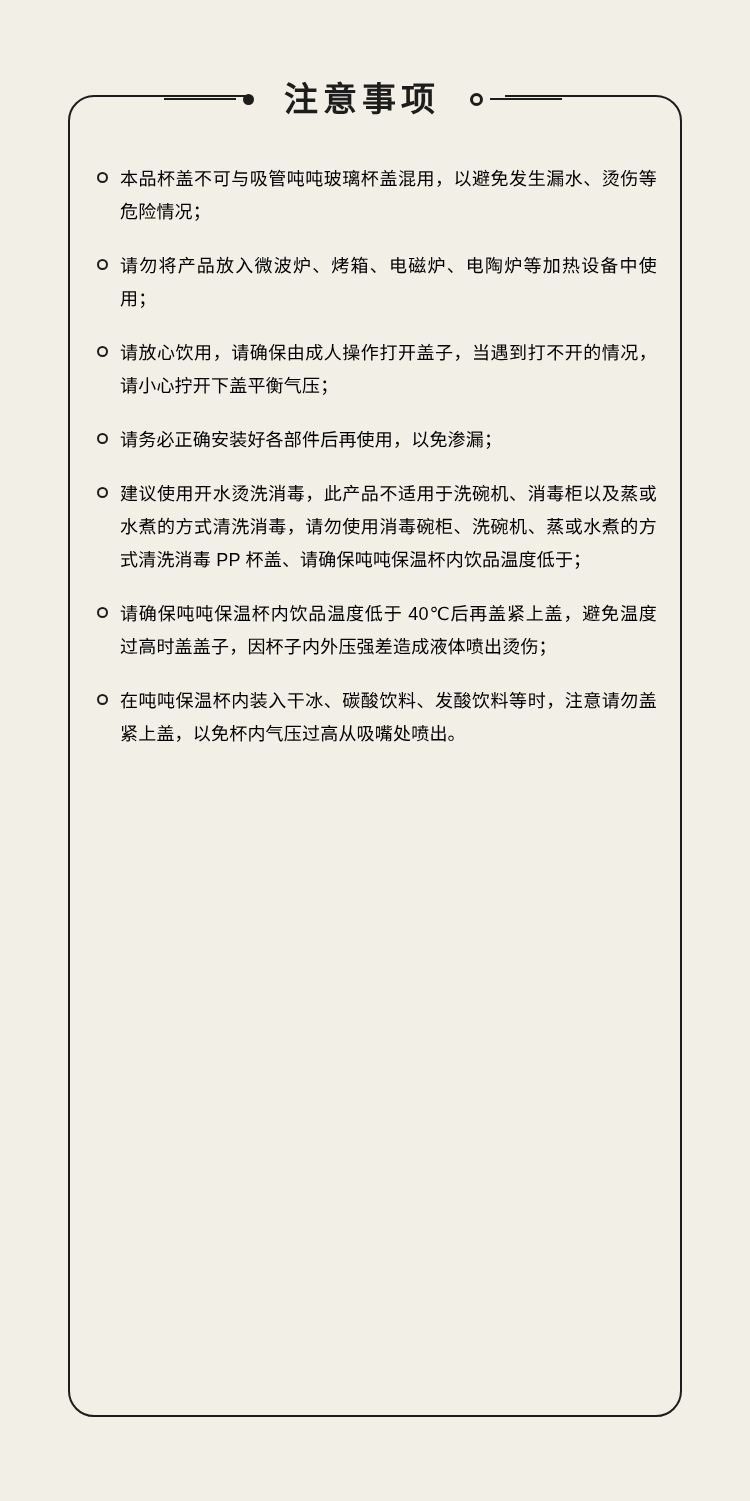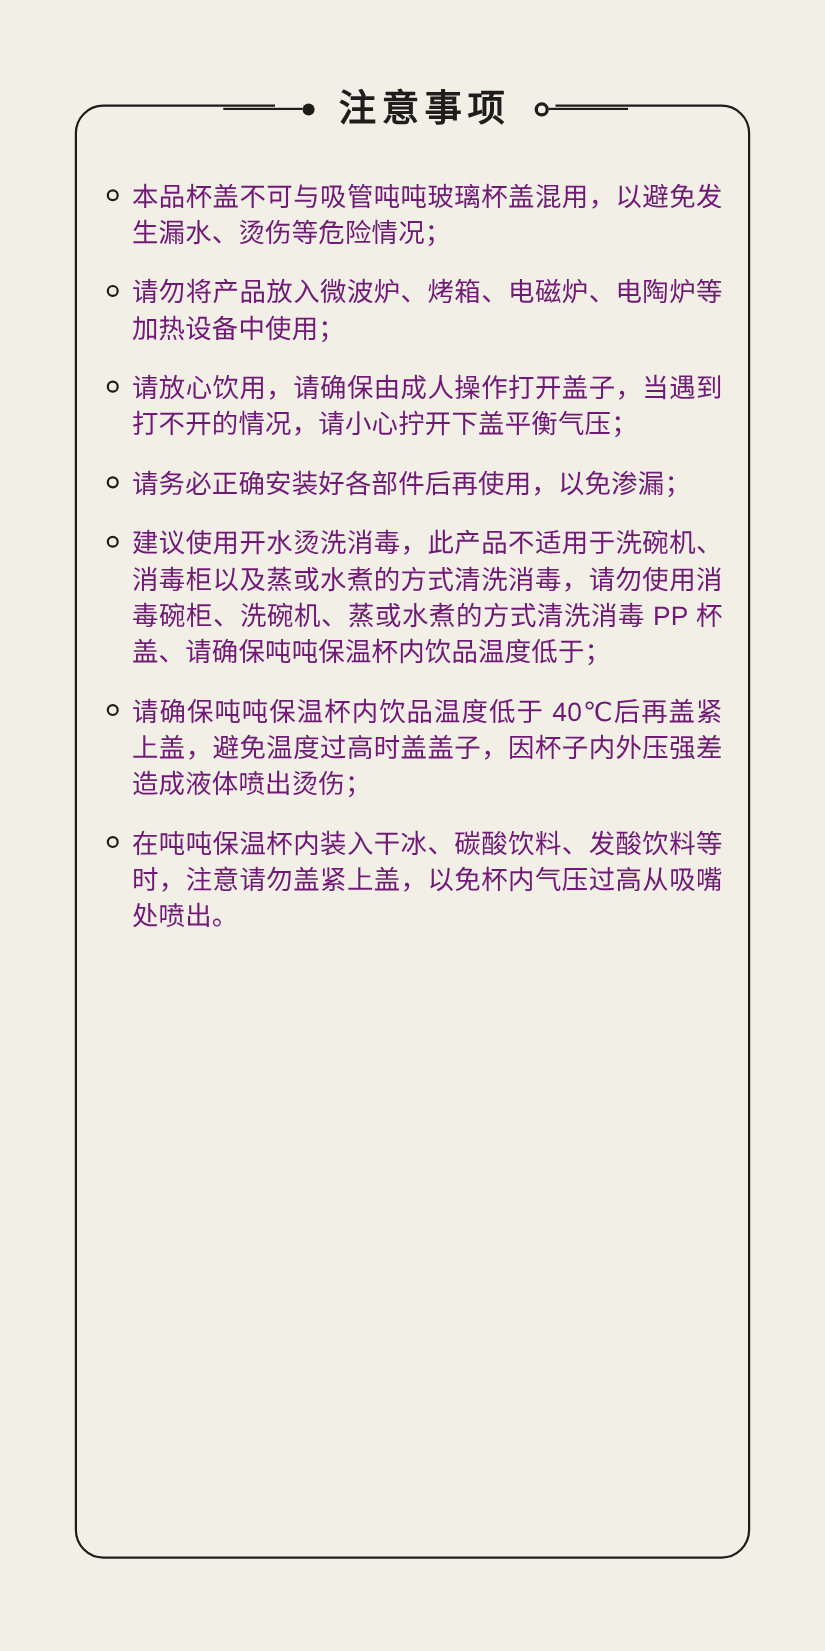--- a/index.html
+++ b/index.html
@@ -40,27 +40,27 @@
     left: 250px;
     top: 78px;
     width: 255px;
     height: 44px;
     background: #f2efe6;
   }
 
   
   .title-row {
     position: absolute;
-    left: 80px;
+    left: 56px;
     top: 72px;
     width: 614px;
     height: 54px;
     display: flex;
     align-items: center;
-    justify-content: center;
+    justify-content: space-between;
     gap: 0px;
   }
   .title-text {
     font-size: 34px;
     font-weight: bold;
     letter-spacing: 5px;
     color: #1d1d1b;
     white-space: nowrap;
     padding: 0 22px;
     line-height: 1;
@@ -105,23 +105,23 @@
     flex: none;
     width: 11px;
     height: 11px;
     border-radius: 50%;
     border: 2.5px solid #1d1d1b;
     box-sizing: border-box;
     margin-top: 9px;
     margin-right: 12px;
   }
   .item-text {
-    font-size: 24px;
+    font-size: 18px;
     line-height: 33px;
-    color: #701a75;
+    color: #000000;
     letter-spacing: 0.2px;
     text-align: justify;
     text-justify: inter-character;
     flex: 1;
   }
 </style>
 </head>
 <body>
 
 <div class="page">

